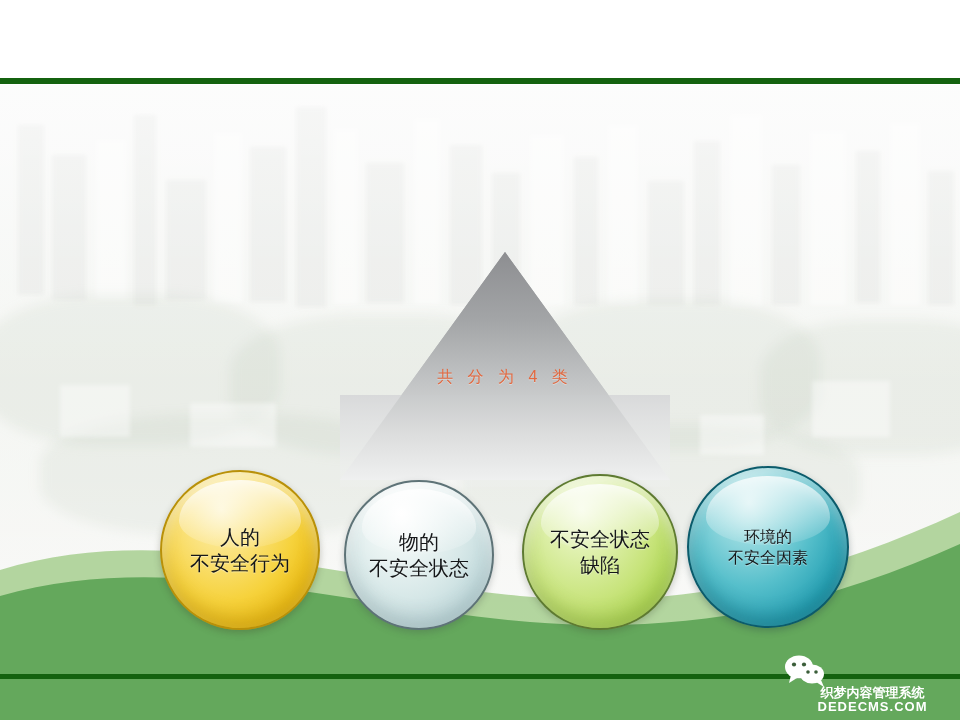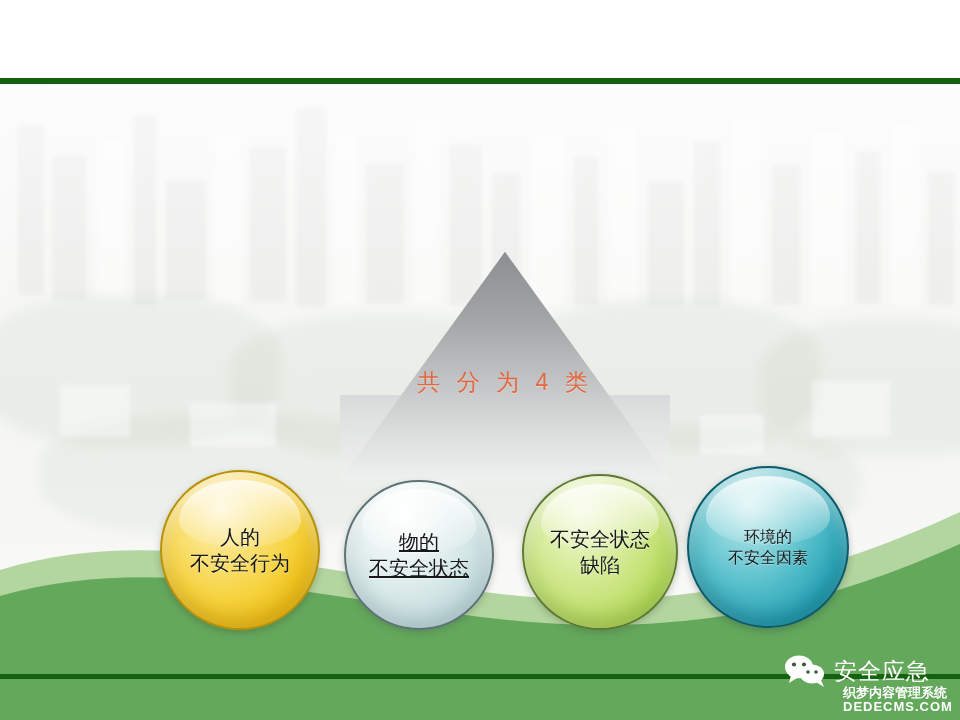--- a/index.html
+++ b/index.html
@@ -139,21 +139,21 @@
     top: 247px;
     width: 580px;
     height: 240px;
   }
   .arrow-label {
     position: absolute;
     left: 0;
     top: 120px;
     width: 580px;
     text-align: center;
-    font-size: 23px;
+    font-size: 16px;
     color: #e2683f;
     letter-spacing: 5px;
     text-shadow: 0 1px 0 rgba(255,255,255,0.35);
   }
 
   
   .bubble {
     position: absolute;
     border-radius: 50%;
     display: flex;
@@ -192,21 +192,20 @@
   }
   
   #b2 {
     left: 344px; top: 480px; width: 146px; height: 146px;
     font-size: 20px;
     background: radial-gradient(ellipse at 38% 22%, #ffffff 0%, #f0f7f6 20%, #d7e8e8 52%, #bcd6d9 80%, #a9c8cd 100%);
     border: 2px solid #5e7377;
     box-shadow: inset 0 -10px 18px rgba(70,95,100,0.22),
                 inset 0 8px 14px rgba(255,255,255,0.75),
                 0 3px 7px rgba(60,70,70,0.26);
-    text-decoration: underline;
   }
   
   #b3 {
     left: 522px; top: 474px; width: 152px; height: 152px;
     font-size: 20px;
     background: radial-gradient(ellipse at 38% 22%, #f3fadd 0%, #e2f2b4 22%, #c8e47c 55%, #a8d349 82%, #8cbe2e 100%);
     border: 2px solid #5e7a32;
     box-shadow: inset 0 -10px 18px rgba(80,110,30,0.26),
                 inset 0 8px 14px rgba(255,255,255,0.60),
                 0 3px 7px rgba(60,70,50,0.26);
@@ -239,23 +238,23 @@
     margin-left: 6px;
     white-space: nowrap;
   }
 
   
   .watermark {
     position: absolute;
     left: 815px;
     top: 686px;
     width: 115px;
+    text-align: center;
     color: #ffffff;
     line-height: 1.05;
-    margin-left: 28px;
   }
   .watermark .wm-cn {
     font-size: 13px;
     font-weight: bold;
     letter-spacing: 0px;
     white-space: nowrap;
   }
   .watermark .wm-en {
     font-size: 13px;
     font-weight: bold;
@@ -369,21 +368,20 @@
     <svg width="46" height="34" viewBox="0 0 46 34">
       <ellipse cx="17" cy="13" rx="14" ry="11.5" fill="#ffffff"></ellipse>
       <polygon points="9,21 7,29 15,24" fill="#ffffff"></polygon>
       <circle cx="12" cy="10.5" r="2.1" fill="#3b5e3a"></circle>
       <circle cx="22" cy="10.5" r="2.1" fill="#3b5e3a"></circle>
       <ellipse cx="30" cy="20" rx="12" ry="9.6" fill="#ffffff"></ellipse>
       <polygon points="39,26 42,33 34,28" fill="#ffffff"></polygon>
       <circle cx="26" cy="18" r="1.8" fill="#3b5e3a"></circle>
       <circle cx="34" cy="18" r="1.8" fill="#3b5e3a"></circle>
     </svg>
-    <span class="wechat-label">安全应急</span>
   </div>
 
   <div class="watermark">
     <div class="wm-cn">织梦内容管理系统</div>
     <div class="wm-en">DEDECMS.COM</div>
   </div>
 
 </div>
 
 </body></html>

